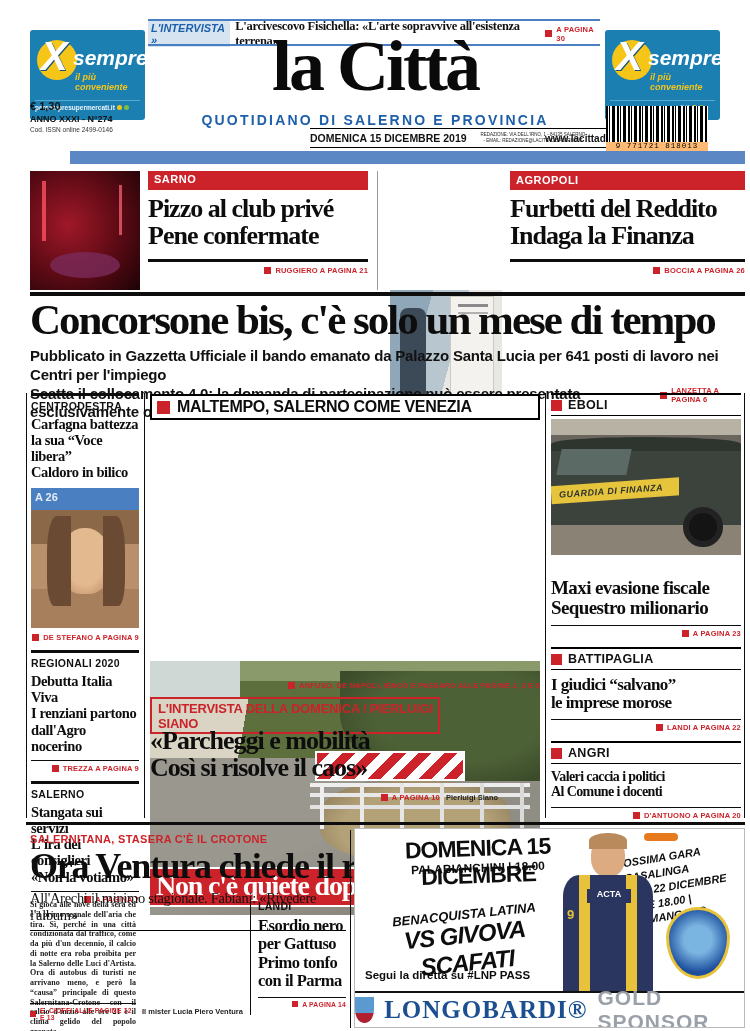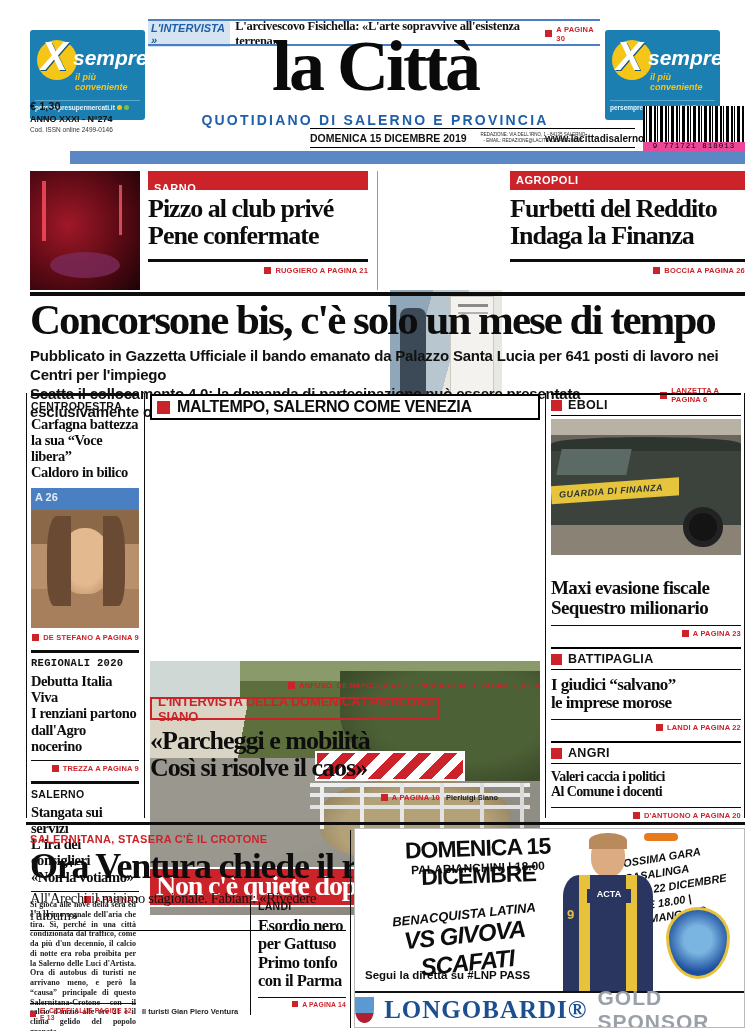--- a/index.html
+++ b/index.html
@@ -77,34 +77,34 @@
 
   <div class="abs" style="left:310px; top:128px; width:325px; border-top:1.5px solid #000; border-bottom:1.5px solid #000; height:20px; display:flex; align-items:center;">
     <span style="font-weight:700; font-size:10.5px; color:#111;">DOMENICA 15 DICEMBRE 2019</span>
     <span style="margin-left:14px; font-size:4.5px; color:#222; line-height:1.3; text-align:center;">
       <span style="display:block;">REDAZIONE: VIA DELL'IRNO, 1 - 84135 SALERNO</span>
       <span style="display:block;">- EMAIL: REDAZIONE@LACITTADISALERNO.IT</span>
     </span>
   </div>
   <div class="abs" style="left:545px; top:133px; font-weight:700; font-size:10px; color:#111;">www.lacittadisalerno.it</div>
 
-  <div class="abs" style="left:643px; top:106px; width:102px; height:48px; background:#ec4899;">
+  <div class="abs" style="left:606px; top:106px; width:102px; height:48px; background:#fdba74;">
     <div style="height:36px; background:repeating-linear-gradient(90deg,#000 0 2px,#fff 2px 3px,#000 3px 4px,#fff 4px 6px,#000 6px 9px,#fff 9px 11px);"></div>
     <div style="font-family:'Liberation Mono',monospace; font-size:7.5px; text-align:center; letter-spacing:1px;">9 771721 818013</div>
   </div>
 
   <div class="abs" style="left:70px; top:151px; width:675px; height:13px; background:#5b87c5;"></div>
 
   <div class="abs photo" style="left:30px; top:171px; width:110px; height:119px; background:radial-gradient(circle at 35% 45%, #a01828 0%, #5a0a14 55%, #1c0306 100%);">
     <div style="position:absolute; left:12px; top:10px; width:4px; height:60px; background:#ff5060; opacity:.8;"></div>
     <div style="position:absolute; right:18px; top:14px; width:3px; height:50px; background:#ff6a78; opacity:.7;"></div>
     <div style="position:absolute; left:20px; bottom:12px; width:70px; height:26px; background:#7a2a5a; border-radius:50%; opacity:.8;"></div>
   </div>
   <div class="abs" style="left:148px; top:171px; width:220px;">
-    <div class="redbar" style="height:19px; font-size:11px; letter-spacing:.5px; padding:11px 0 0 6px;">SARNO</div>
+    <div class="redbar" style="height:19px; font-size:11px; letter-spacing:.5px; padding:2px 0 0 6px;">SARNO</div>
     <div class="hl" style="font-size:26px; line-height:1.02; letter-spacing:-1px; margin-top:6px;">Pizzo al club privé
 Pene confermate</div>
     <div class="rule2" style="margin-top:10px;"></div>
     <div class="byline" style="margin-top:4px;">
         <span class="sq"></span>
         <span>RUGGIERO A PAGINA 21</span>
       </div>
   </div>
   <div class="abs vline" style="left:377px; top:171px; height:119px; background:#999;"></div>
 
@@ -154,21 +154,21 @@
       <div style="position:absolute; left:28px; top:40px; width:52px; height:66px; background:radial-gradient(ellipse at 50% 40%, #e3b98f 0 55%, #c79a73 80%); border-radius:48% 48% 42% 42%;"></div>
       <div style="position:absolute; left:16px; top:28px; width:24px; height:90px; background:#6a4a33; border-radius:40% 0 0 30%;"></div>
       <div style="position:absolute; right:14px; top:28px; width:22px; height:90px; background:#6a4a33; border-radius:0 40% 30% 0;"></div>
     </div>
     <div class="byline" style="margin-top:5px;">
         <span class="sq"></span>
         <span>DE STEFANO A PAGINA 9</span>
       </div>
 
     <div class="rule2" style="margin-top:8px;"></div>
-    <div class="kicker" style="font-size:10.5px; margin-top:4px;font-family:Liberation Mono, monospace;">REGIONALI 2020</div>
+    <div class="kicker" style="font-size:10.5px; margin-top:4px;">REGIONALI 2020</div>
     <div class="hl" style="font-size:14.5px; line-height:1.12; letter-spacing:-.4px; margin-top:4px;">Debutta Italia Viva
 I renziani partono
 dall'Agro nocerino</div>
     <div class="rule1" style="margin-top:6px;"></div>
     <div class="byline" style="margin-top:3px;">
         <span class="sq"></span>
         <span>TREZZA A PAGINA 9</span>
       </div>
 
     <div class="rule2" style="margin-top:8px;"></div>
@@ -197,21 +197,21 @@
     <div class="stripe-sign" style="position:absolute; left:165px; top:90px; width:150px; height:30px;"></div>
     <div style="position:absolute; left:160px; top:122px; width:220px; height:4px; background:#eee; box-shadow:0 10px 0 #e8e8e8, 0 22px 0 #e2e2e2;"></div>
     <div style="position:absolute; left:170px; top:122px; width:4px; height:46px; background:#eee; box-shadow:40px 0 0 #eaeaea, 80px 0 0 #e6e6e6, 120px 0 0 #e2e2e2, 160px 0 0 #dedede, 200px 0 0 #dadada;"></div>
     <div class="redbar serif" style="position:absolute; left:0; bottom:8px; width:100%; border-top:2px solid #fff; border-bottom:2px solid #fff; font-size:28px; letter-spacing:-1.2px; text-align:left; padding:1px 6px 3px;">Non c'è quiete dopo la tempesta</div>
   </div>
   <div class="abs byline" style="left:150px; top:681px; width:390px;">
       <span class="sq"></span>
       <span>ANFUSO, DE NAPOLI, IENCO E PASSARO ALLE PAGINE 2, 3 E 5</span>
     </div>
 
-  <div class="abs" style="left:150px; top:697px; width:290px; border:2px solid #cc2229; height:23px; display:flex; align-items:center; padding-left:6px;">
+  <div class="abs" style="left:150px; top:697px; width:290px; border:2px solid #cc2229; height:37px; display:flex; align-items:center; padding-left:6px;">
     <span style="color:#cc2229; font-weight:700; font-size:13px; letter-spacing:-.2px;">L'INTERVISTA DELLA DOMENICA / PIERLUIGI SIANO</span>
   </div>
   <div class="abs hl" style="left:150px; top:727px; width:290px; font-size:26px; line-height:1.05; letter-spacing:-1px;">«Parcheggi e mobilità
 Così si risolve il caos»</div>
   <div class="abs byline" style="left:330px; top:793px; width:110px;">
       <span class="sq"></span>
       <span>A PAGINA 10</span>
     </div>
 
   <div class="abs capt" style="left:446px; top:793px; width:94px;">Pierluigi Siano</div>
@@ -270,21 +270,21 @@
     <div class="serif" style="font-size:14.5px; font-weight:400; color:#111; margin-top:6px; border-bottom:1px solid #000; padding-bottom:6px; letter-spacing:-.3px;">All'Arechi il minimo stagionale. Fabiani: «Rivedere l'album»</div>
   </div>
 
   <div class="abs serif" style="left:30px; top:900px; width:106px; font-size:8px; line-height:1.22; text-align:justify; font-weight:700; color:#222;">Si gioca alle nove della sera ed è il primo segnale dell'aria che tira. Sì, perché in una città condizionata dal traffico, come da più d'un decennio, il calcio di notte era roba proibita per la Salerno delle Luci d'Artista. Ora di autobus di turisti ne arrivano meno, e però la “causa” principale di questo Salernitana-Crotone con il calcio d'inizio alle ore 21 è il clima gelido del popolo granata.</div>
   <div class="abs rule1" style="left:30px; top:1003px; width:106px;"></div>
   <div class="abs byline" style="left:30px; top:1007px; width:106px; font-size:6.8px;">
       <span class="sq" style="width:6px;height:6px;"></span>
       <span>E. CIOFFI ALLE PAGINE 12 E 13</span>
     </div>
 
-  <div class="abs capt" style="left:142px; top:1007px; width:102px;">Il turisti Gian Piero Ventura</div>
+  <div class="abs capt" style="left:142px; top:1007px; width:102px;">Il mister Lucia Piero Ventura</div>
 
   <div class="abs vline" style="left:250px; top:900px; height:115px;"></div>
 
   <div class="abs" style="left:258px; top:900px; width:88px;">
     <div class="kicker" style="font-size:10.5px;">LANDI</div>
     <div class="hl" style="font-size:16.5px; line-height:1.12; letter-spacing:-.5px; margin-top:5px;">Esordio nero
 per Gattuso
 Primo tonfo
 con il Parma</div>
     <div class="rule1" style="margin-top:6px;"></div>

